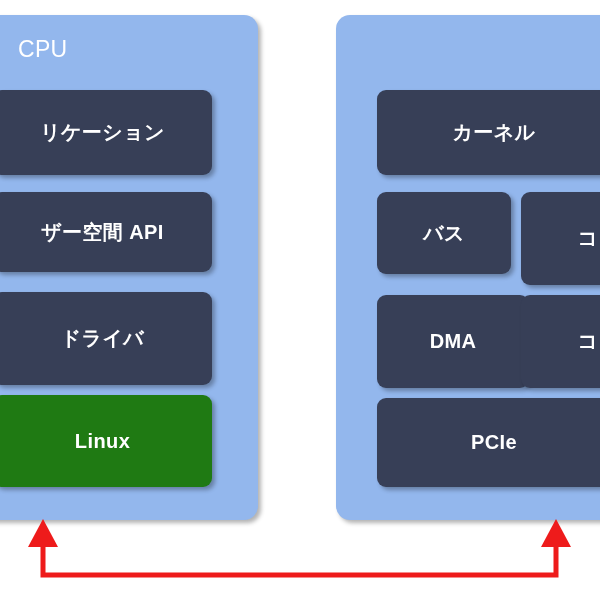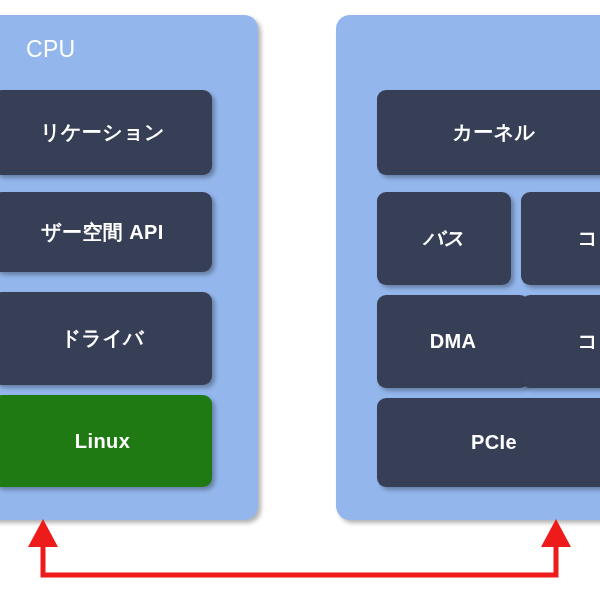--- a/index.html
+++ b/index.html
@@ -35,21 +35,21 @@
   .panel-title {
     position: absolute;
     top: 20px;
     color: #ffffff;
     font-size: 23px;
     font-weight: 400;
     letter-spacing: 0.3px;
     line-height: 28px;
     white-space: nowrap;
   }
-  #panel-cpu  .panel-title { left: 66px; margin-left: 8px; }
+  #panel-cpu  .panel-title { left: 66px; }
   #panel-fpga .panel-title { right: 52px; }
 
   
   .block {
     position: absolute;
     background: #373f57;
     border-radius: 9px;
     box-shadow: 3px 3px 4px rgba(0,0,0,0.30);
     display: flex;
     align-items: center;
@@ -64,21 +64,21 @@
   .block.green { background: #1f7a13; }
 
   
   #blk-app     { left: 41px; top: 75px;  width: 219px; height: 85px; }
   #blk-api     { left: 41px; top: 177px; width: 219px; height: 80px; }
   #blk-driver  { left: 41px; top: 277px; width: 219px; height: 93px; }
   #blk-linux   { left: 41px; top: 380px; width: 219px; height: 92px; }
 
   
   #blk-kernel  { left: 41px; top: 75px;  width: 234px; height: 85px; }
-  #blk-bus     { left: 41px; top: 177px; width: 134px; height: 93px; font-style: italic; }
+  #blk-bus     { left: 41px; top: 177px; width: 134px; height: 82px; }
   #blk-core1   { left: 185px; top: 177px; width: 134px; height: 93px; }
   #blk-dma     { left: 41px; top: 280px; width: 152px; height: 93px; }
   #blk-core2   { left: 185px; top: 280px; width: 134px; height: 93px; }
   #blk-pcie    { left: 41px; top: 383px; width: 234px; height: 89px; }
 
   
   #connector {
     position: absolute;
     left: 0;
     top: 500px;

